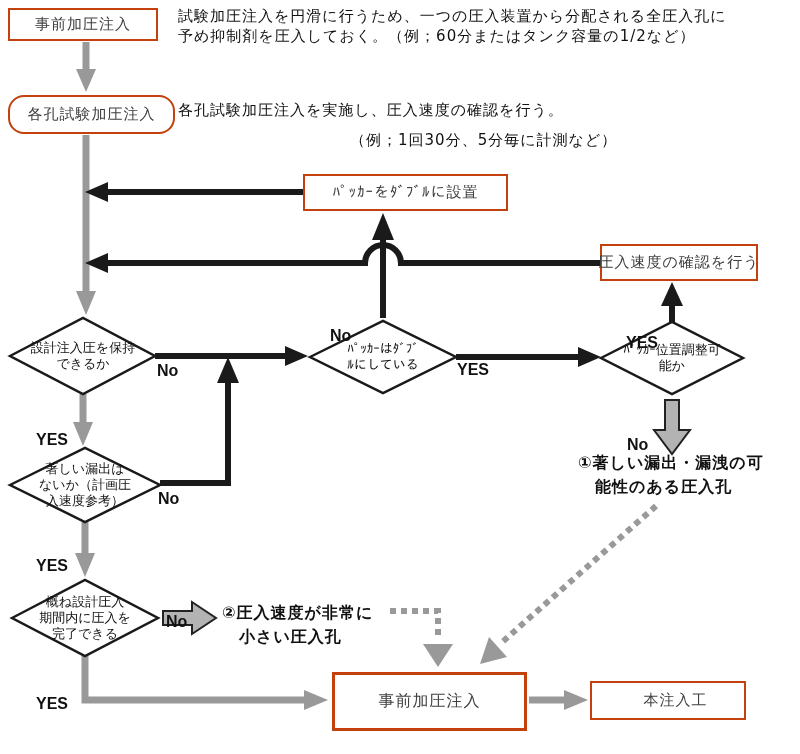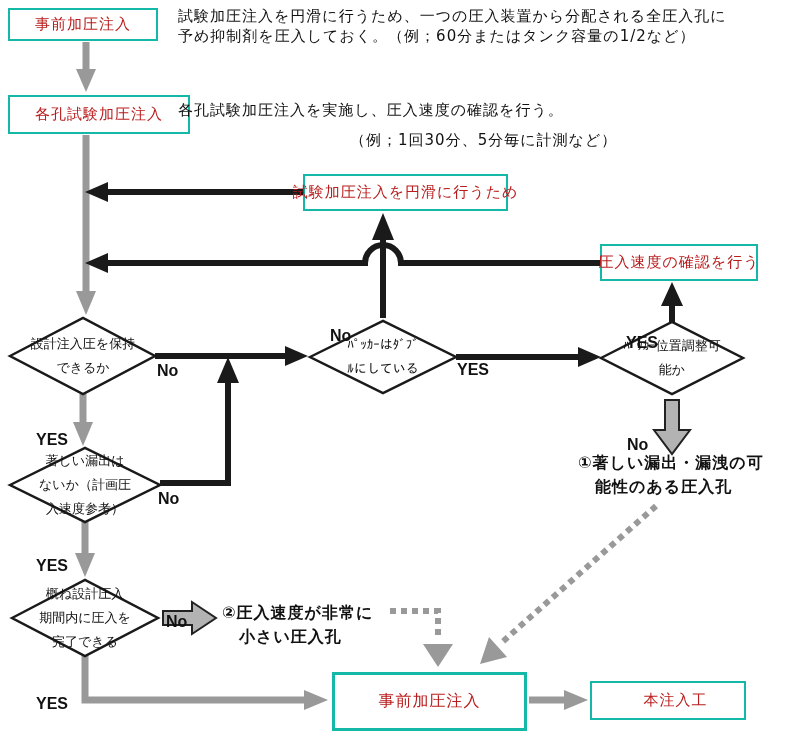--- a/index.html
+++ b/index.html
@@ -1,27 +1,27 @@
 <!DOCTYPE html>
 <html><head>
 <meta charset="utf-8">
 <style>
   * { margin:0; padding:0; box-sizing:border-box; }
   html,body { background:#ffffff; }
   body { font-family:"DejaVu Sans",sans-serif; color:#111; }
   .canvas { position:relative; width:800px; height:754px; background:#fff; overflow:hidden; }
   svg.layer { position:absolute; left:0; top:0; }
 
-  .box { position:absolute; background:#fff; border:2px solid #14b8a6;
+  .box { position:absolute; background:#fff; border:2px solid #c2410c;
          display:flex; align-items:center; justify-content:center;
-         font-size:15px; letter-spacing:1px; color:#b91c1c; white-space:nowrap; }
+         font-size:15px; letter-spacing:1px; color:#404040; white-space:nowrap; }
   .box.thick { border-width:3px; font-size:16px; }
 
   .dtext { position:absolute; display:flex; align-items:center; justify-content:center;
-           text-align:center; font-size:13px; line-height:24px; white-space:pre-line; color:#111; }
+           text-align:center; font-size:13px; line-height:16px; white-space:pre-line; color:#111; }
 
   .para { position:absolute; font-size:15px; line-height:20px; letter-spacing:1px;
           white-space:pre-line; color:#111; }
 
   .note { position:absolute; font-weight:bold; font-size:16px; line-height:24px;
           letter-spacing:1px; white-space:pre-line; color:#111; }
 
   .yn { position:absolute; font-weight:bold; font-size:16px; color:#111;
         font-family:"Liberation Sans",sans-serif;margin-top:32px; }
 </style>
@@ -99,22 +99,22 @@
     </g>
 
     <polygon points="10,356 83,318 155,356 83,394" fill="#fff" stroke="#1a1a1a" stroke-width="2.5"></polygon>
     <polygon points="10,485 85,448 160,485 85,522" fill="#fff" stroke="#1a1a1a" stroke-width="2.5"></polygon>
     <polygon points="12,618 85,580 158,618 85,656" fill="#fff" stroke="#1a1a1a" stroke-width="2.5"></polygon>
     <polygon points="310,357 383,321 456,357 383,393" fill="#fff" stroke="#1a1a1a" stroke-width="2.5"></polygon>
     <polygon points="601,358 672,322 743,358 672,394" fill="#fff" stroke="#1a1a1a" stroke-width="2.5"></polygon>
   </svg>
 
   <div class="box" style="left:8px;top:8px;width:150px;height:33px;">事前加圧注入</div>
-  <div class="box" style="left:8px;top:95px;width:182px;height:39px;">各孔試験加圧注入</div>
-  <div class="box" style="left:303px;top:174px;width:205px;height:37px;">試験加圧注入を円滑に行うため</div>
+  <div class="box" style="left:8px;top:95px;width:167px;height:39px;border-radius:16px;">各孔試験加圧注入</div>
+  <div class="box" style="left:303px;top:174px;width:205px;height:37px;">ﾊﾟｯｶｰをﾀﾞﾌﾞﾙに設置</div>
   <div class="box" style="left:600px;top:244px;width:158px;height:37px;">圧入速度の確認を行う</div>
   <div class="box thick" style="left:332px;top:672px;width:195px;height:59px;">事前加圧注入</div>
   <div class="box" style="left:590px;top:681px;width:156px;height:39px;padding-left:15px;">本注入工</div>
 
   <div class="para" style="left:178px;top:6px;width:620px;">試験加圧注入を円滑に行うため、一つの圧入装置から分配される全圧入孔に
 予め抑制剤を圧入しておく。（例；60分またはタンク容量の1/2など）</div>
   <div class="para" style="left:178px;top:100px;width:560px;">各孔試験加圧注入を実施し、圧入速度の確認を行う。</div>
   <div class="para" style="left:350px;top:130px;width:360px;">（例；1回30分、5分毎に計測など）</div>
 
   <div class="dtext" style="left:15px;top:330px;width:136px;height:52px;">設計注入圧を保持

